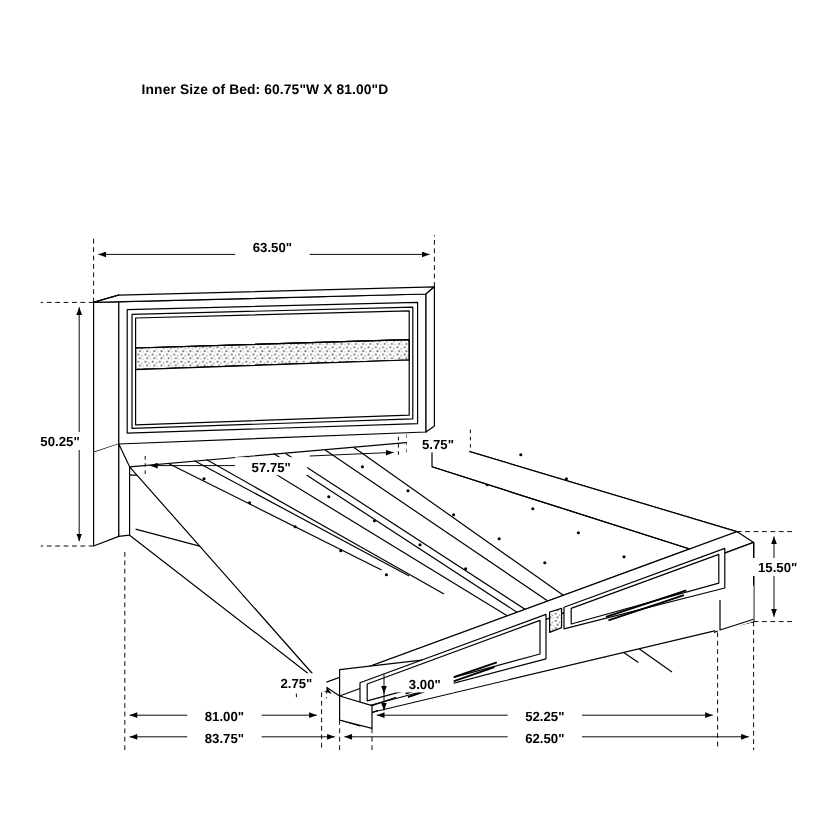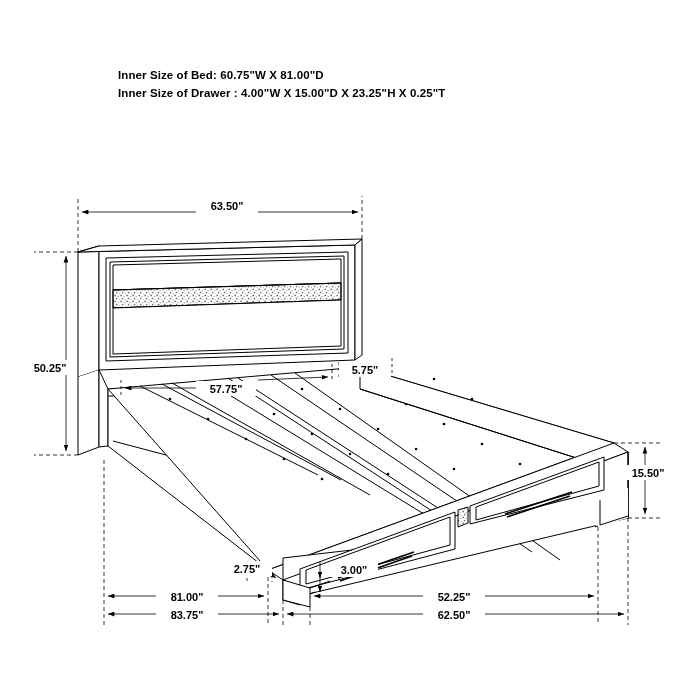--- a/index.html
+++ b/index.html
@@ -41,21 +41,20 @@
     fill: #000000;
   }
 </style>
 </head>
 <body>
 
 <div id="page">
 
   <div class="spec-block">
     <div class="spec-line">Inner Size of Bed: 60.75"W X 81.00"D</div>
-    <div class="spec-line">Inner Size of Drawer : 4.00"W X 15.00"D X 23.25"H X 0.25"T</div>
   </div>
 
   <svg class="diagram" viewBox="0 0 700 700">
     <defs>
       <marker id="arrEnd" markerWidth="9" markerHeight="9" refX="8" refY="3" orient="auto" markerUnits="strokeWidth">
         <path d="M0,0 L8,3 L0,6 z" fill="#000"></path>
       </marker>
       <marker id="arrStart" markerWidth="9" markerHeight="9" refX="0" refY="3" orient="auto" markerUnits="strokeWidth">
         <path d="M8,0 L0,3 L8,6 z" fill="#000"></path>
       </marker>

